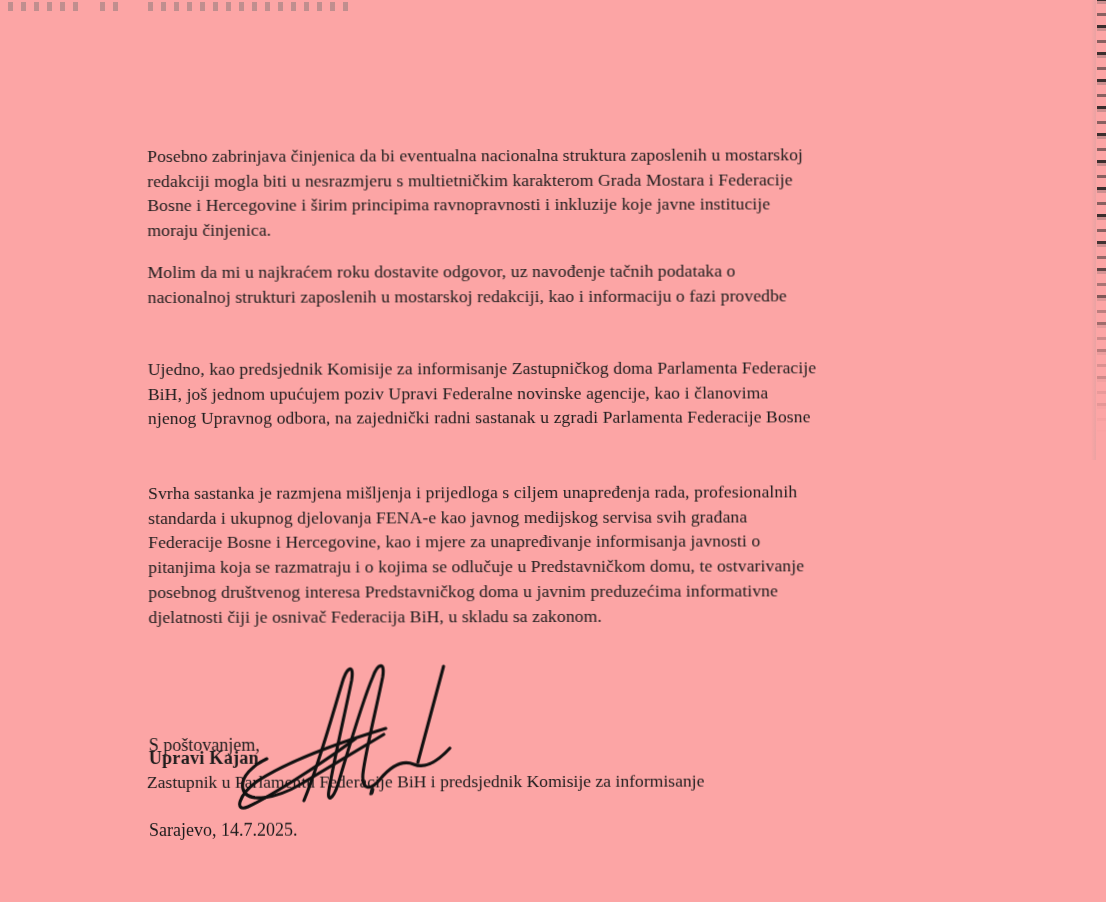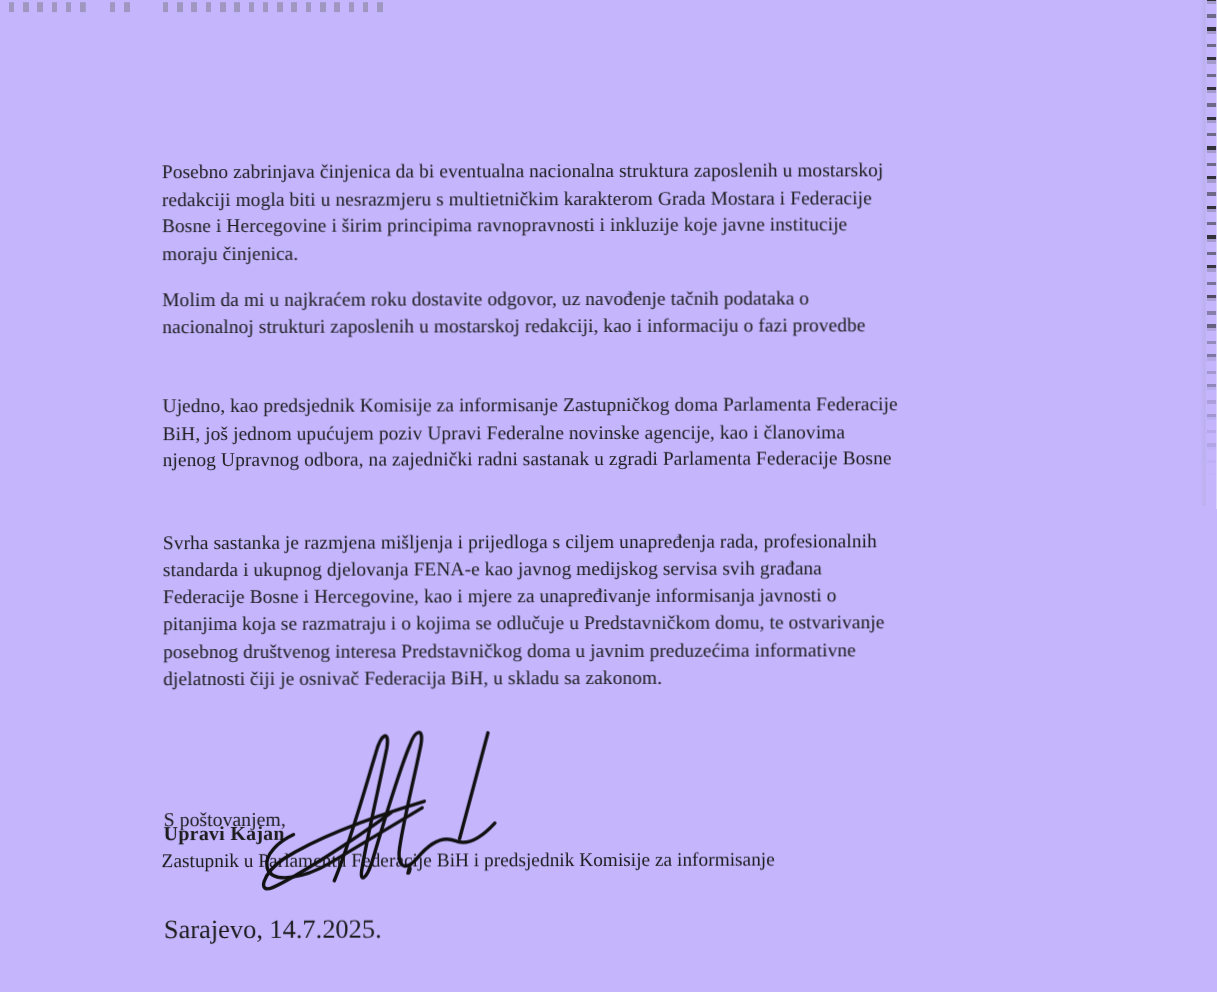--- a/index.html
+++ b/index.html
@@ -2,38 +2,38 @@
 <html><head>
 <meta charset="utf-8">
 <style>
   html,body{margin:0;padding:0;}
   body{
     width:1106px;height:902px;position:relative;
     background:#ffffff;
     font-family:"Liberation Serif", serif;
   }
   .page{
-    position:absolute;inset:0;background:#c4b5fd;overflow:hidden;
+    position:absolute;inset:0;background:#fca5a5;overflow:hidden;
     color:#1f1f1f;
   }
   .scan-wrap{
     position:absolute;inset:0;
     transform:rotate(-0.15deg);
     filter:blur(0.25px) contrast(1.04);
   }
   p.block{
     position:absolute;margin:0;
     font-size:17.6px;line-height:24.7px;
     letter-spacing:0.1px;
   }
   .line{white-space:nowrap;}
   .closing{position:absolute;font-size:18px;}
   .signer-name{position:absolute;font-size:18px;font-weight:bold;letter-spacing:0.3px;}
   .signer-title{position:absolute;font-size:17.6px;}
-  .place-date{position:absolute;font-size:24px;margin-top:13px;}
+  .place-date{position:absolute;font-size:18px;}
   .signature-svg{position:absolute;left:233px;top:648px;pointer-events:none;}
   .ink-speck{
     position:absolute;left:369px;top:787px;width:4px;height:8px;
     background:#1b1b1b;border-radius:2px 2px 3px 1px;transform:rotate(14deg);
   }
   .top-smudge{
     position:absolute;top:2px;height:9px;
     background:repeating-linear-gradient(90deg, rgba(110,110,110,.42) 0 5px, transparent 5px 13px);
     filter:blur(.5px);
   }

